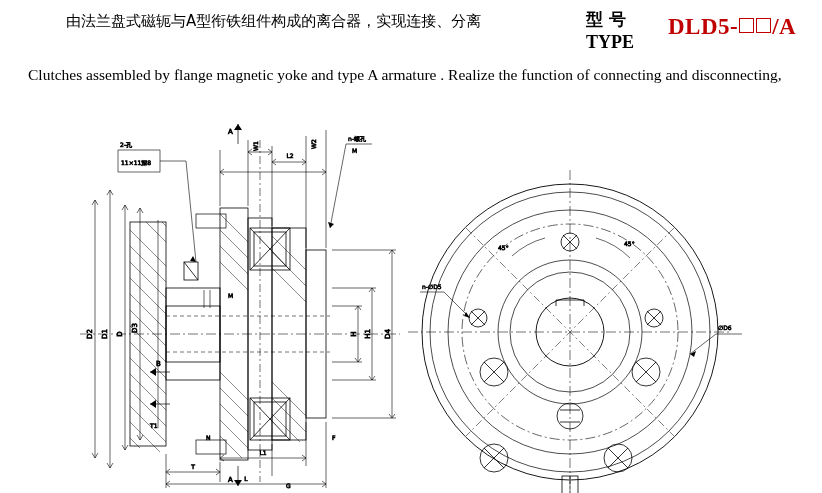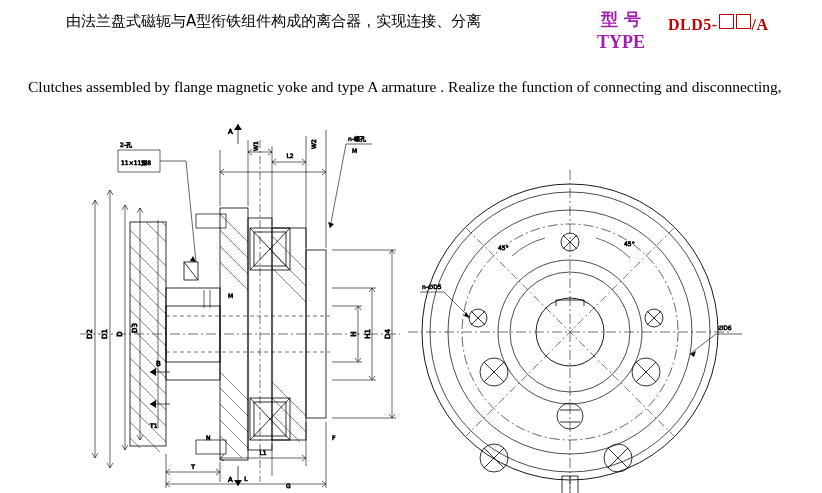--- a/index.html
+++ b/index.html
@@ -31,51 +31,51 @@
     font-size: 15px;
     line-height: 26px;
     color: #000;
   }
   .cn-line { white-space: pre; }
   .cn-line.indent { text-indent: 38px; }
 
   .en-block {
     position: absolute;
     left: 28px;
-    top: 74px;
+    top: 62px;
     width: 780px;
     font-family: "Liberation Serif", serif;
     font-size: 15.5px;
     line-height: 25px;
     color: #000;
   }
   .en-line { white-space: nowrap; }
 
   .type-label {
     position: absolute;
     left: 586px;
     top: 8px;
     width: 70px;
-    text-align: center;
-    color: #a21caf;
+    text-align: left;
+    color: #000000;
     font-family: "DejaVu Sans", sans-serif;
     font-weight: bold;
     font-size: 17px;
     line-height: 23px;
   }
   .type-label .t2 { font-family: Liberation Serif, serif; font-size: 18px; }
 
   .type-code {
     position: absolute;
     left: 668px;
     top: 14px;
     color: #c00000;
     font-family: "Liberation Serif", serif;
     font-weight: bold;
-    font-size: 16px;
+    font-size: 23px;
     letter-spacing: 0.5px;
     white-space: nowrap;
   }
   .box-glyph {
     display: inline-block;
     width: 13px;
     height: 13px;
     border: 1.6px solid #c00000;
     margin: 0 1px;
     vertical-align: 1px;

